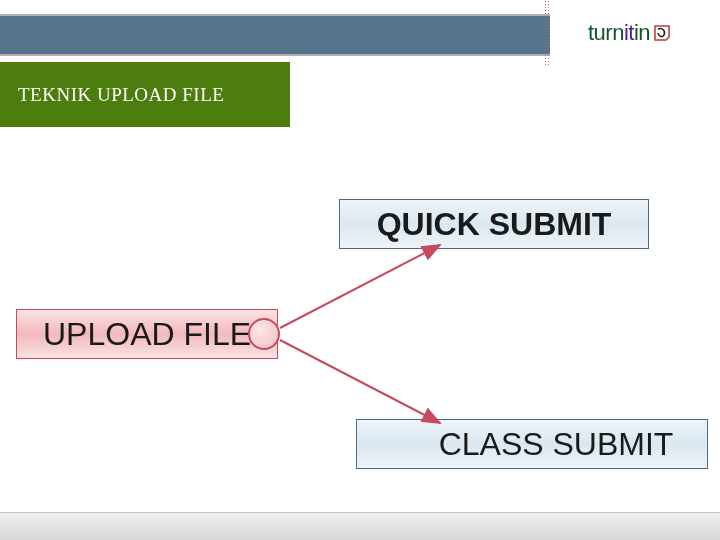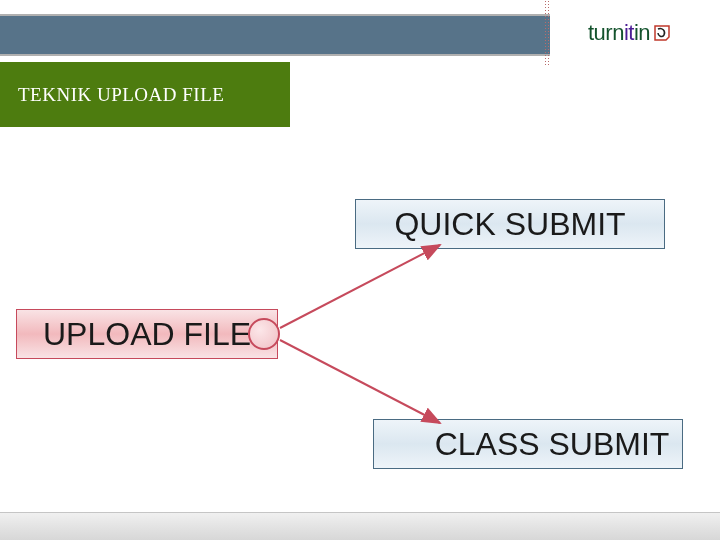--- a/index.html
+++ b/index.html
@@ -101,31 +101,32 @@
     left: 16px;
     top: 244px;
     width: 262px;
     height: 50px;
     background: linear-gradient(#f9e3e5, #f2b9bd, #f9e3e5);
     border-color: #c64a5c;
     justify-content: flex-start;
     padding-left: 26px;
   }
   .node-quick {
-    left: 355px;
+    left: 339px;
     top: 134px;
     width: 310px;
     height: 50px;
     background: linear-gradient(#eef4f9, #dbe7f0, #eef4f9);
     border-color: #4a6b82;
+    font-weight: bold;
   }
   .node-class {
-    left: 373px;
+    left: 356px;
     top: 354px;
-    width: 310px;
+    width: 352px;
     height: 50px;
     background: linear-gradient(#eef4f9, #dbe7f0, #eef4f9);
     border-color: #4a6b82;
     padding-left: 48px;
   }
   .origin-circle {
     position: absolute;
     left: 248px;
     top: 253px;
     width: 32px;

